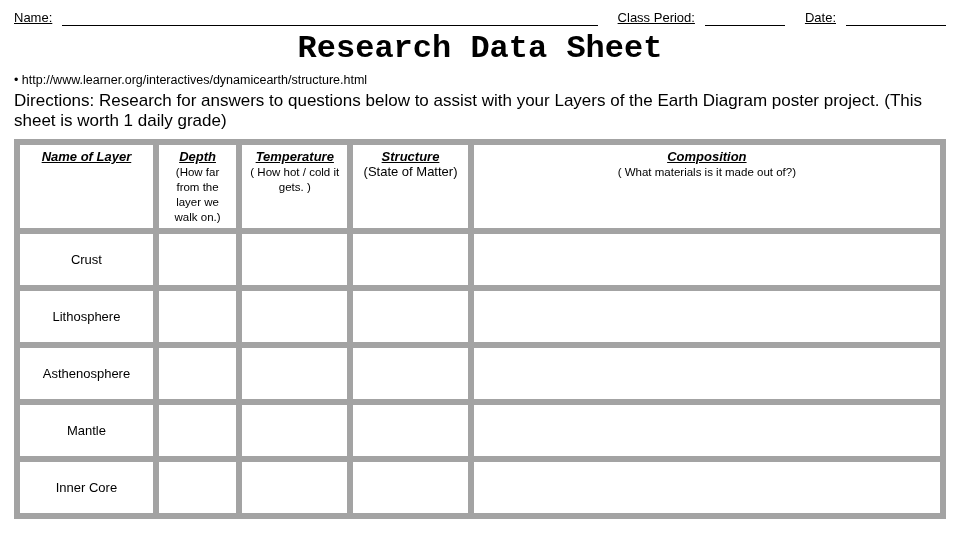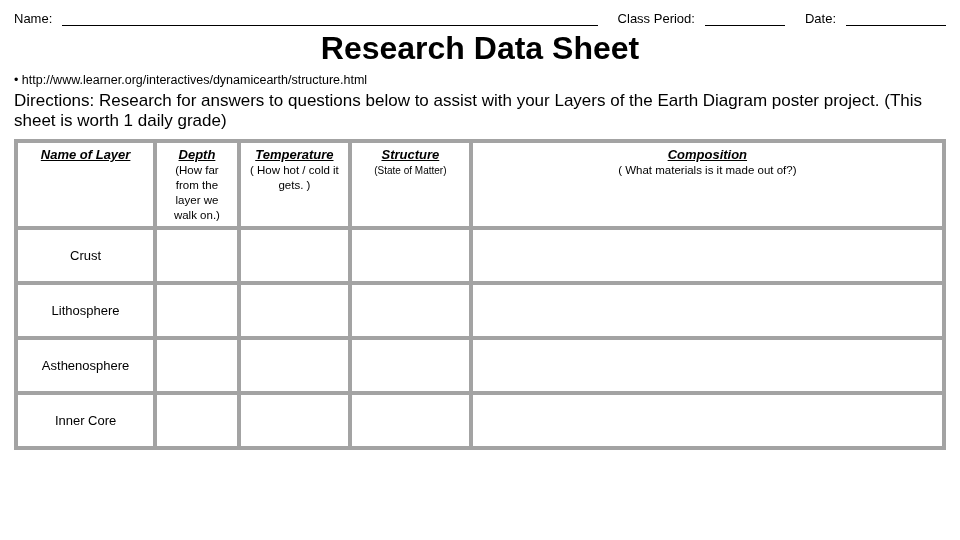--- a/index.html
+++ b/index.html
@@ -7,24 +7,24 @@
       font-family: Arial, sans-serif;
       font-size: 13px;
       background: #fff;
       color: #000;
       width: 960px;
       min-height: 540px;
       padding: 10px 14px;
     }
     .top-line {
       display: flex;
-      align-items: center;
       gap: 10px;
       margin-bottom: 4px;
       font-size: 13px;
+      text-decoration: underline;
     }
     .top-line .name-label { white-space: nowrap; }
     .top-line .name-blank {
       border-bottom: 1px solid #000;
       flex: 1;
       min-width: 200px;
       height: 16px;
     }
     .top-line .class-period-label { white-space: nowrap; margin-left: 10px; }
     .top-line .class-blank {
@@ -36,37 +36,37 @@
     .top-line .date-blank {
       border-bottom: 1px solid #000;
       width: 100px;
       height: 16px;
     }
     h1 {
       text-align: center;
       font-size: 32px;
       font-weight: bold;
       margin-bottom: 6px;
-      font-family: Liberation Sans, sans-serif;
+      font-family: Liberation Mono, monospace;
     }
     .url-line {
       margin-bottom: 4px;
       font-size: 12.5px;
     }
     .directions {
       margin-bottom: 8px;
       font-size: 17px;
     }
     table {
       width: 100%;
       border-collapse: collapse;
       table-layout: fixed;
     }
     th, td {
-      border: 4px solid #a3a3a3;
+      border: 6px solid #a3a3a3;
       padding: 4px 6px;
       vertical-align: top;
     }
     th {
       background: #fff;
       font-weight: normal;
     }
     .col-name { width: 15%; }
     .col-depth { width: 9%; }
     .col-temp { width: 12%; }
@@ -109,21 +109,21 @@
       text-align: center;
       padding: 18px 4px;
     }
     .empty-cell {
       height: 52px;
     }
     .composition-header-content {
       text-align: center;
     }
     .structure-subtext {
-      font-size: 10px;
+      font-size: 13px;
       font-weight: normal;
       font-style: normal;
       text-decoration: none;
       margin-top: 36px;
     }
   </style>
 </head>
 <body>
 
 <div class="top-line">
@@ -189,20 +189,27 @@
       <td class="empty-cell"></td>
     </tr>
     <tr>
       <td class="layer-cell">Asthenosphere</td>
       <td class="empty-cell"></td>
       <td class="empty-cell"></td>
       <td class="empty-cell"></td>
       <td class="empty-cell"></td>
     </tr>
     <tr>
+      <td class="layer-cell">Mantle</td>
+      <td class="empty-cell"></td>
+      <td class="empty-cell"></td>
+      <td class="empty-cell"></td>
+      <td class="empty-cell"></td>
+    </tr>
+    <tr>
       <td class="layer-cell">Inner Core</td>
       <td class="empty-cell"></td>
       <td class="empty-cell"></td>
       <td class="empty-cell"></td>
       <td class="empty-cell"></td>
     </tr>
   </tbody>
 </table>
 
 </body></html>

